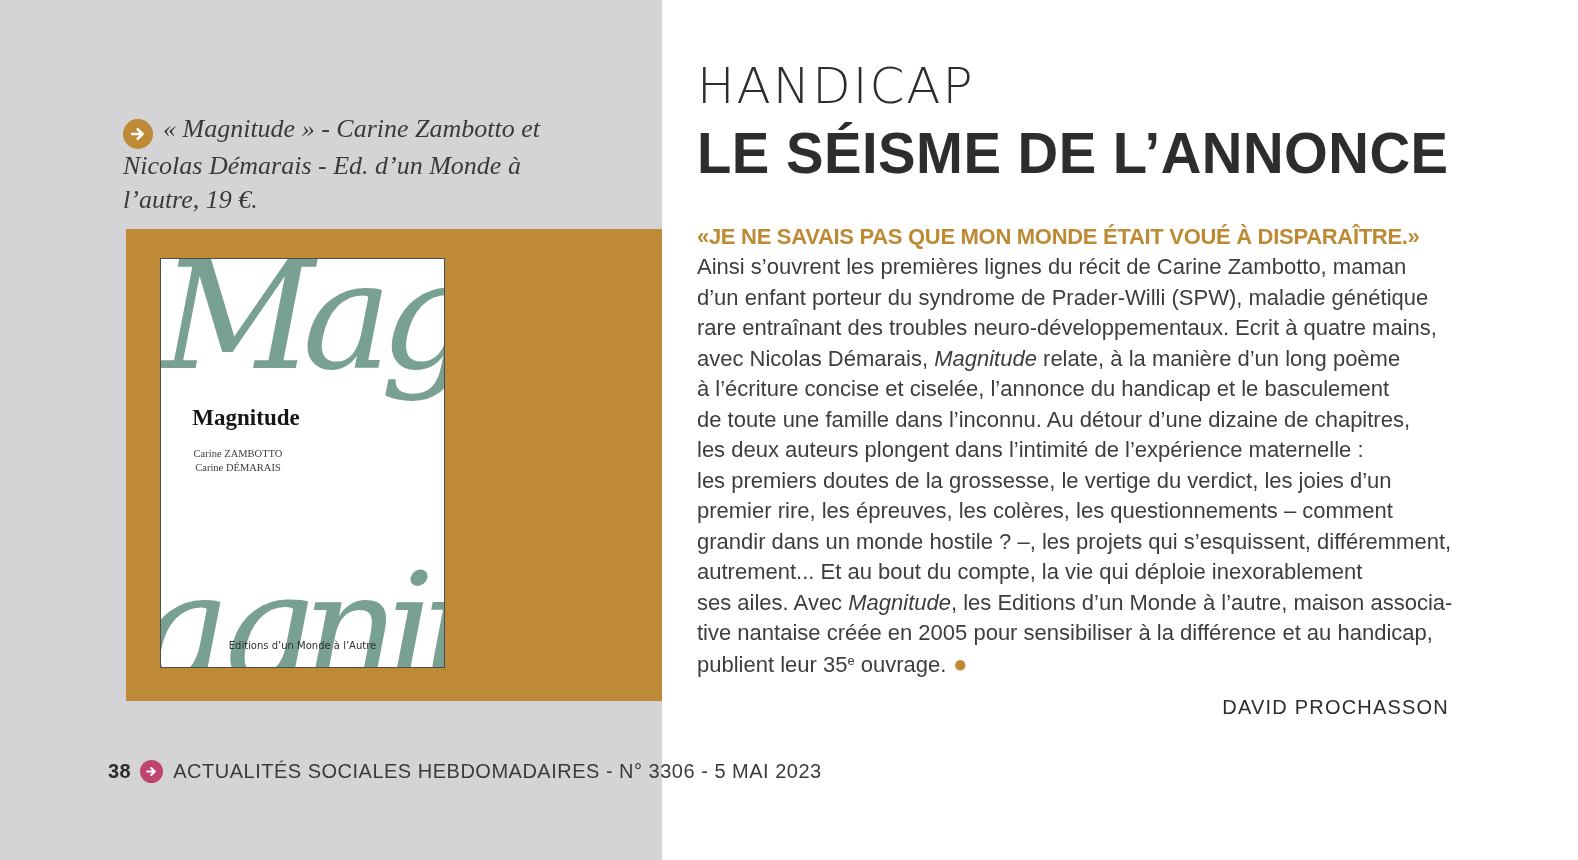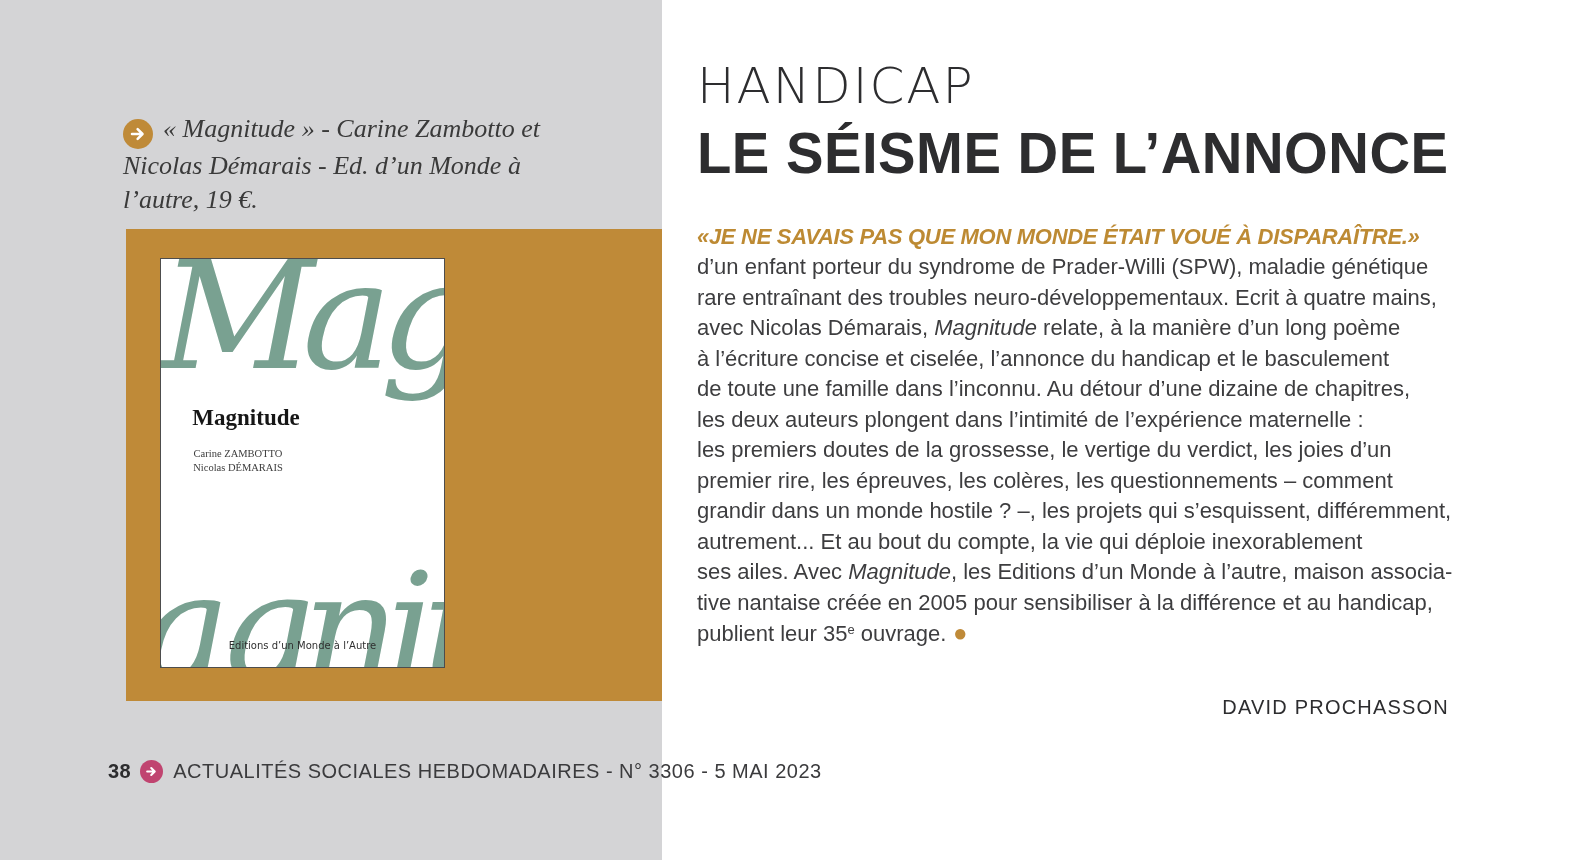--- a/index.html
+++ b/index.html
@@ -43,21 +43,21 @@
     font-family:"DejaVu Sans",sans-serif;font-size:10px;color:#2f2f2f;}
 
   
   .kicker{position:absolute;left:697px;top:58px;
     font-family:"DejaVu Sans","Liberation Sans",sans-serif;font-weight:200;
     font-size:50px;line-height:56px;letter-spacing:2px;color:var(--ink);}
   .headline{position:absolute;left:697px;top:122px;
     font-weight:700;font-size:58px;line-height:62px;letter-spacing:0.5px;color:var(--ink);
     transform:scaleX(0.97);transform-origin:left;white-space:nowrap;}
   .lead{position:absolute;left:697px;top:224px;
-    font-weight:700;font-style:italic;font-size:22px;letter-spacing:-0.3px;
+    font-weight:700;font-size:22px;letter-spacing:-0.3px;
     color:var(--gold-text);white-space:nowrap;}
   .article-body{position:absolute;left:697px;top:252px;width:830px;
     font-size:22px;line-height:30.5px;color:var(--body-ink);}
   .body-line{white-space:nowrap;}
   .body-line em{font-style:italic;}
   .body-line sup{font-size:13px;vertical-align:7px;line-height:0;}
   .end-bullet{color:var(--gold);font-size:24px;}
   .byline{position:absolute;right:60px;top:696px;
     font-size:20px;letter-spacing:1.2px;color:var(--ink);text-align:center;}
 
@@ -85,30 +85,31 @@
 l’autre, 19 €.</span>
   </div>
 
   <div class="gold-panel">
     <div class="book-cover">
       <div class="cover-script top">Magn</div>
       <div class="cover-script bottom">agnitu</div>
       <div class="cover-title">Magnitude</div>
       <div class="cover-authors">
         <div>Carine ZAMBOTTO</div>
-        <div>Nicolas DÉMARAIS</div>
+        <div>Carine DÉMARAIS</div>
       </div>
       <div class="cover-publisher">Editions d’un Monde à l’Autre</div>
     </div>
   </div>
 
   <div class="kicker">HANDICAP</div>
   <div class="headline">LE SÉISME DE L’ANNONCE</div>
   <div class="lead">«JE NE SAVAIS PAS QUE MON MONDE ÉTAIT VOUÉ À DISPARAÎTRE.»</div>
   <div class="article-body">
+      <div class="body-line">Ainsi s’ouvrent les premières lignes du récit de Carine Zambotto, maman</div>
       <div class="body-line">d’un enfant porteur du syndrome de Prader-Willi (SPW), maladie génétique</div>
       <div class="body-line">rare entraînant des troubles neuro-développementaux. Ecrit à quatre mains,</div>
       <div class="body-line">avec Nicolas Démarais, <em>Magnitude</em> relate, à la manière d’un long poème</div>
       <div class="body-line">à l’écriture concise et ciselée, l’annonce du handicap et le basculement</div>
       <div class="body-line">de toute une famille dans l’inconnu. Au détour d’une dizaine de chapitres,</div>
       <div class="body-line">les deux auteurs plongent dans l’intimité de l’expérience maternelle :</div>
       <div class="body-line">les premiers doutes de la grossesse, le vertige du verdict, les joies d’un</div>
       <div class="body-line">premier rire, les épreuves, les colères, les questionnements – comment</div>
       <div class="body-line">grandir dans un monde hostile ? –, les projets qui s’esquissent, différemment,</div>
       <div class="body-line">autrement... Et au bout du compte, la vie qui déploie inexorablement</div>

